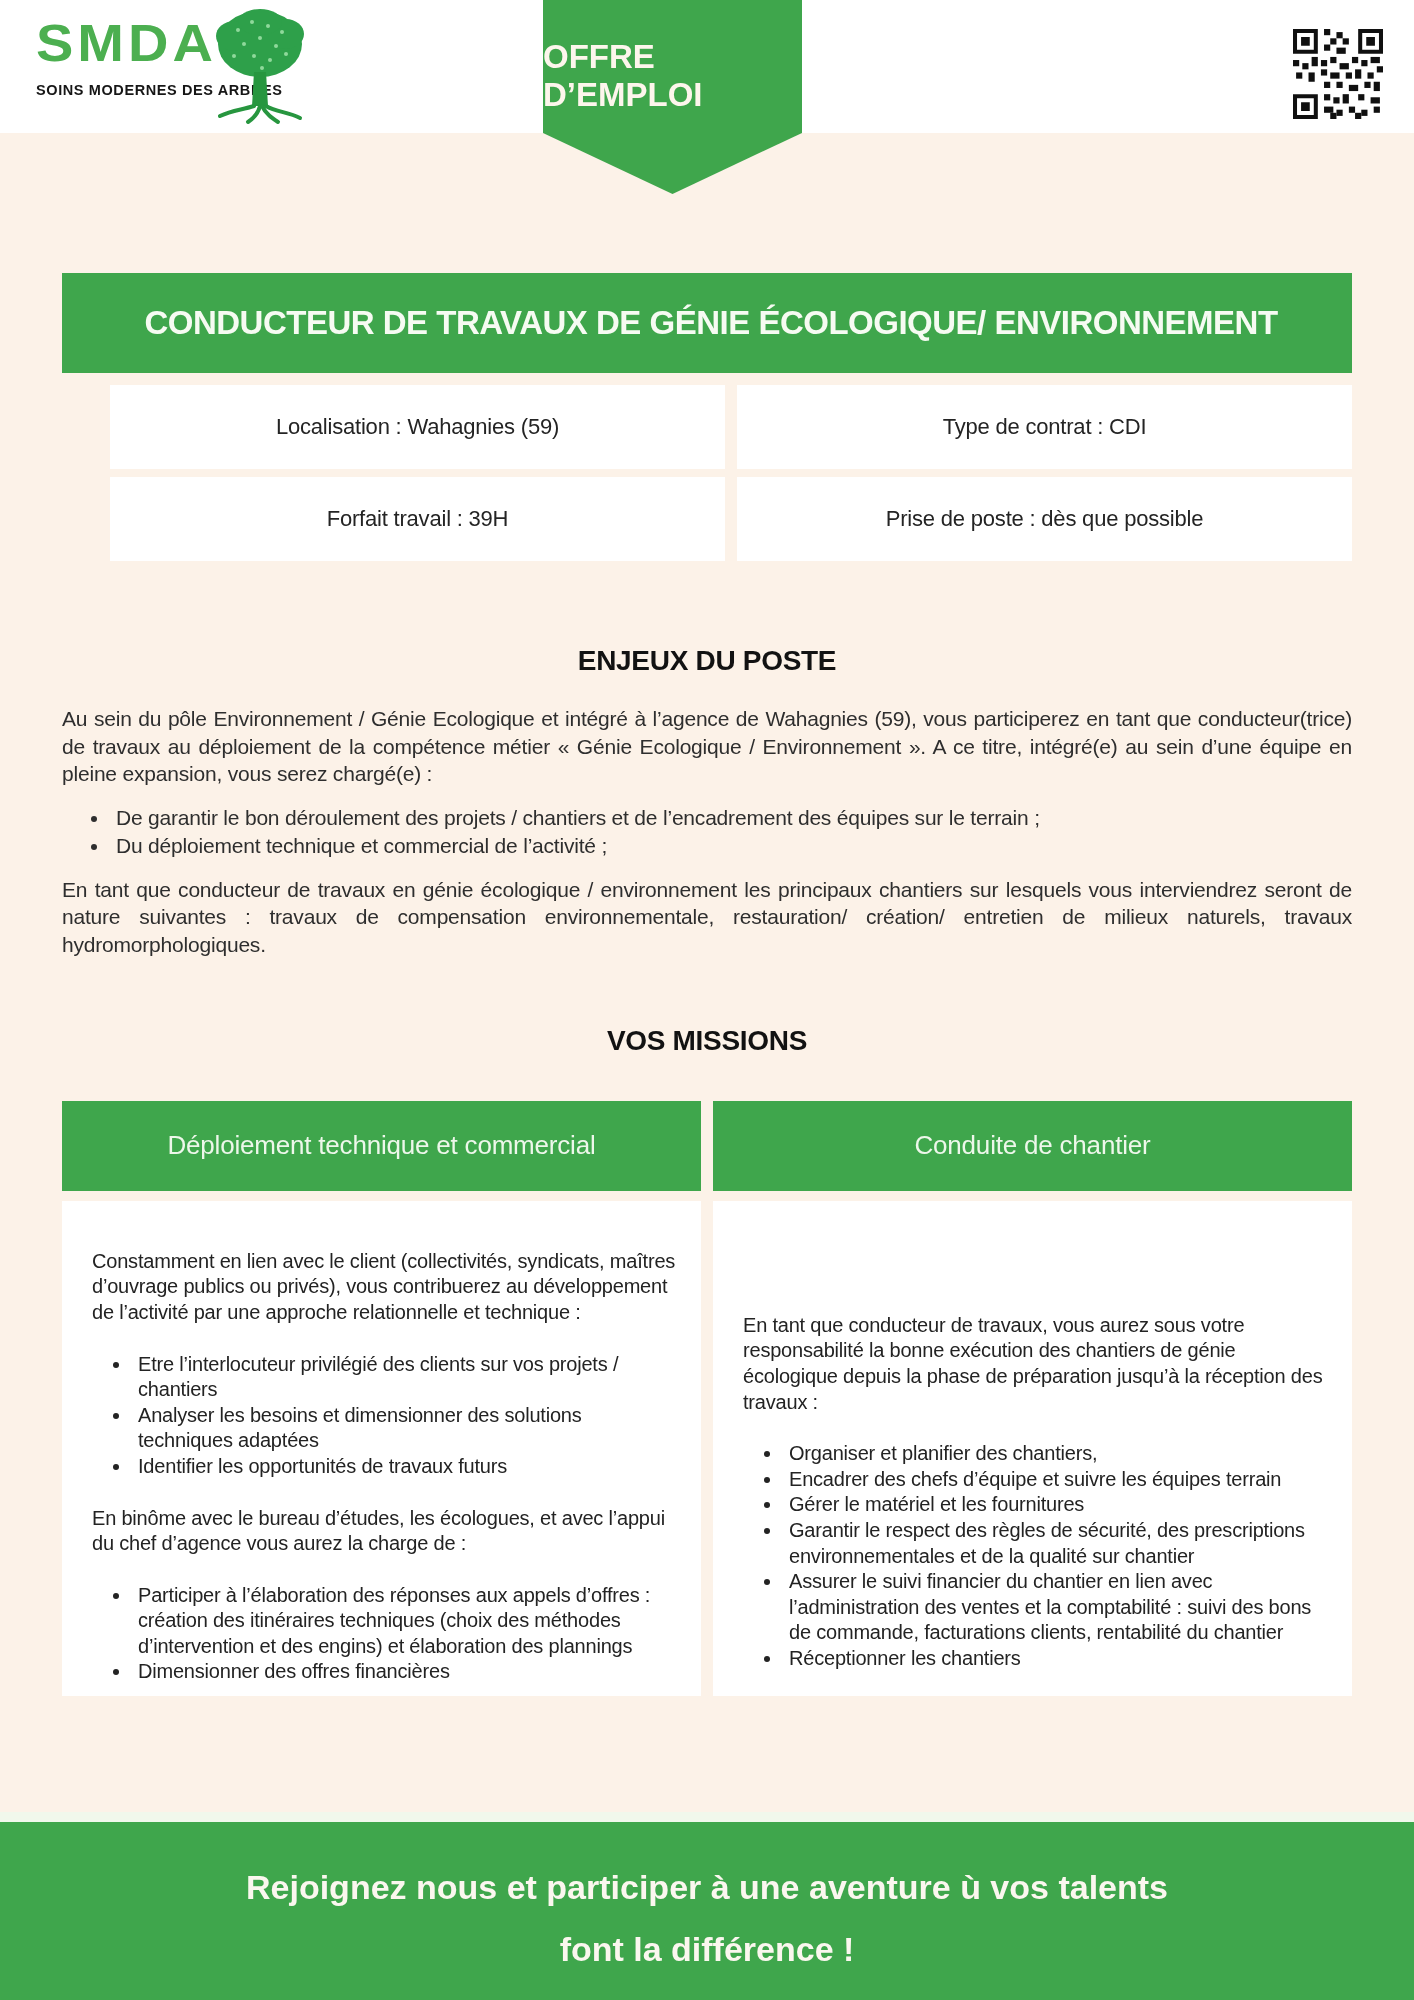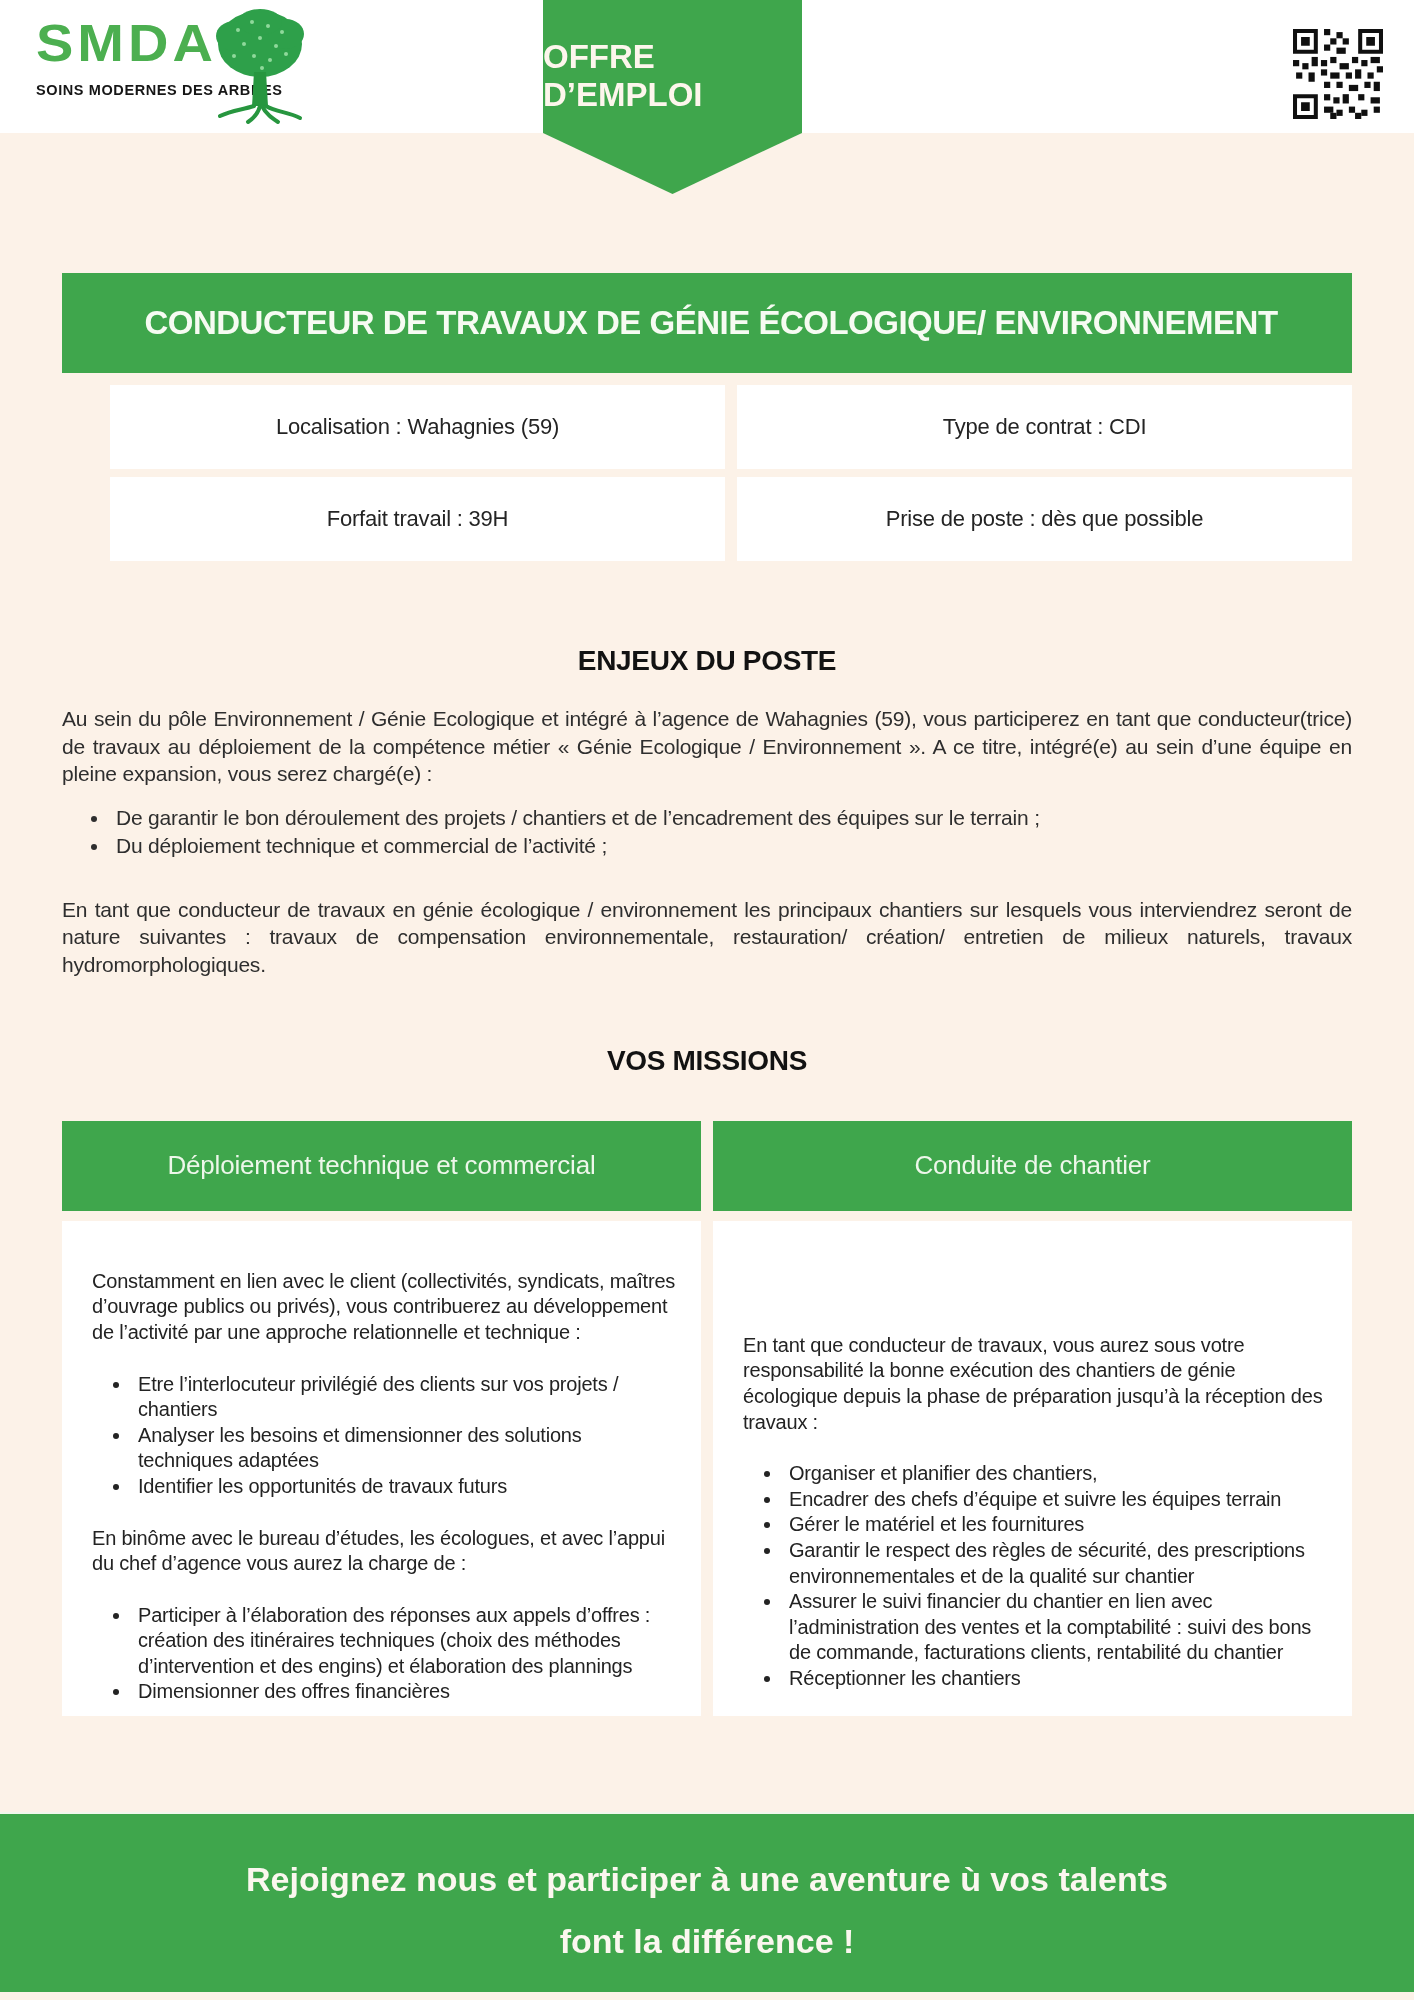--- a/index.html
+++ b/index.html
@@ -44,21 +44,21 @@
   }
   
   .section-heading{
     margin-top:84px; text-align:center; font-size:28px; font-weight:bold;
     color:#121212; letter-spacing:-0.3px;
   }
   .enjeux p{
     margin:28px 62px 0; font-size:21px; line-height:1.32; color:#2E2E2E;
     text-align:justify;
   }
-  .enjeux p.outro{ margin-top:36px; }
+  .enjeux p.outro{ margin-top:16px; }
   .enjeux ul{ margin:16px 62px 0; padding-left:48px; }
   .enjeux li{ font-size:21px; line-height:1.32; color:#2E2E2E; padding-left:6px; }
   .missions-heading{ margin-top:66px; }
   
   .columns{ margin:44px 62px 0; display:grid; grid-template-columns:1fr 1fr; gap:0 12px; }
   .col-header{
     height:90px; background:#3FA64C; display:flex; align-items:center; justify-content:center;
   }
   .col-header span{ color:#EDF7EA; font-size:26px; font-weight:normal; }
   .col-body{
@@ -66,21 +66,21 @@
     font-size:20px; line-height:1.28; color:#232323;
   }
   .col-body.pad-deep{ padding-top:112px; }
   .col-body p{ margin-bottom:0; }
   .col-body p + ul, .col-body ul + p{ margin-top:26px; }
   .col-body ul{ padding-left:40px; }
   .col-body li{ padding-left:6px; }
   
   .footer-strip{ position:absolute; left:0; bottom:178px; width:100%; height:10px; background:#F1F8EC; }
   .footer{
-    position:absolute; left:0; bottom:8px; width:100%; height:178px; background:#3FA64C;
+    position:absolute; left:0; bottom:0; width:100%; height:178px; background:#3FA64C;
     display:flex; flex-direction:column; align-items:center; justify-content:flex-start;
     padding-top:34px;
   }
   .footer div{
     color:#FBF7EF; font-size:34px; font-weight:bold; line-height:62px; text-align:center; letter-spacing:0;
   }
 </style>
 </head>
 <body>
 

